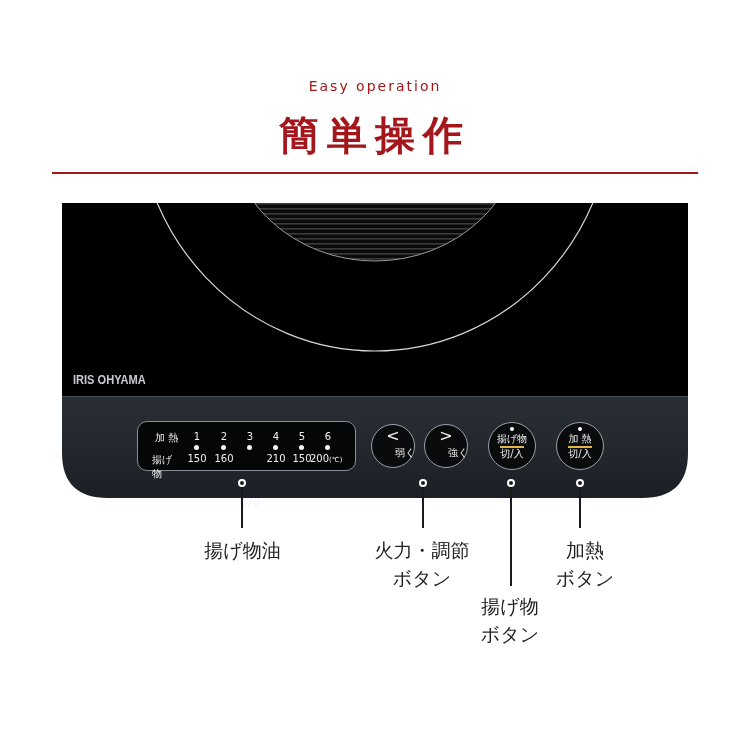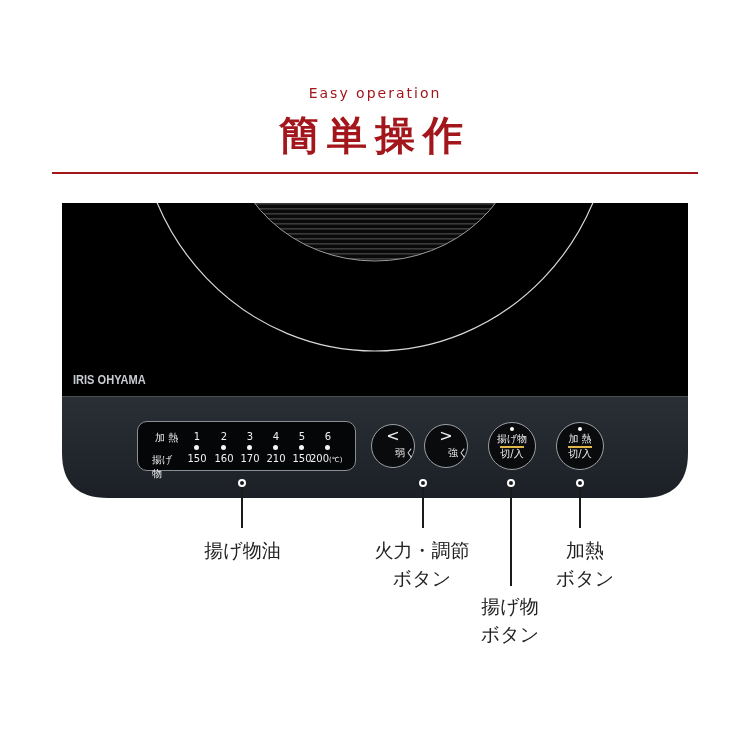--- a/index.html
+++ b/index.html
@@ -1,19 +1,19 @@
 <!DOCTYPE html>
 <html><head>
   <meta charset="utf-8">
   <style>
     html, body { margin:0; padding:0; }
     body { width:750px; height:732px; background:#ffffff; position:relative; overflow:hidden;
            font-family:"DejaVu Sans", "Liberation Sans", sans-serif; }
     .subtitle { position:absolute; top:78px; left:0; width:750px; text-align:center;
-                font-size:14px; letter-spacing:2px; color:#a3161b; font-family:"DejaVu Sans", sans-serif;margin-top:7px; }
+                font-size:14px; letter-spacing:2px; color:#a3161b; font-family:"DejaVu Sans", sans-serif; }
     .title { position:absolute; top:108px; left:0; width:750px; text-align:center;
              font-size:40px; letter-spacing:8px; color:#a3161b; font-weight:bold; }
     .rule { position:absolute; top:172px; left:52px; width:646px; height:2px; background:#a3161b; }
     .cooktop { position:absolute; left:62px; top:203px; width:626px; height:297px; }
     .cooktop svg { position:absolute; left:0; top:0; }
     .brand { position:absolute; left:73px; top:372px; color:#c9cdd2; font-weight:bold; font-size:13px;
              letter-spacing:0px; font-family:"Liberation Sans", sans-serif; transform:scaleX(0.85); transform-origin:left; }
     .lamp-panel { position:absolute; left:137px; top:421px; width:219px; height:50px; border:1.5px solid #8a8f96;
                   border-radius:10px; background:#050607; box-sizing:border-box; }
     .lamp-row { position:absolute; left:0; width:100%; height:14px; font-size:10px; color:#f1f1f1; }
@@ -86,21 +86,21 @@
   <span class="dot" style="left:56px; top:23px;"></span>
   <span class="dot" style="left:83px; top:23px;"></span>
   <span class="dot" style="left:109px; top:23px;"></span>
   <span class="dot" style="left:135px; top:23px;"></span>
   <span class="dot" style="left:161px; top:23px;"></span>
   <span class="dot" style="left:187px; top:23px;"></span>
   <div class="lamp-row" style="top:31px;">
     <span class="lbl" style="left:14px;">揚げ物</span>
     <span class="cell" style="left:44px;">150</span>
     <span class="cell" style="left:71px;">160</span>
-    <span class="cell" style="left:97px;">170</span>
+    <span class="cell" style="left:97px;margin-top:44px;">170</span>
     <span class="cell" style="left:123px;">210</span>
     <span class="cell" style="left:149px;">150</span>
     <span class="cell" style="left:172px;"><span>200</span><span class="unit">(℃)</span></span>
   </div>
 </div>
 
 <div class="btn" style="left:371px; top:424px;">
   <div class="sym">&lt;</div>
   <div class="sub">弱く</div>
 </div>

